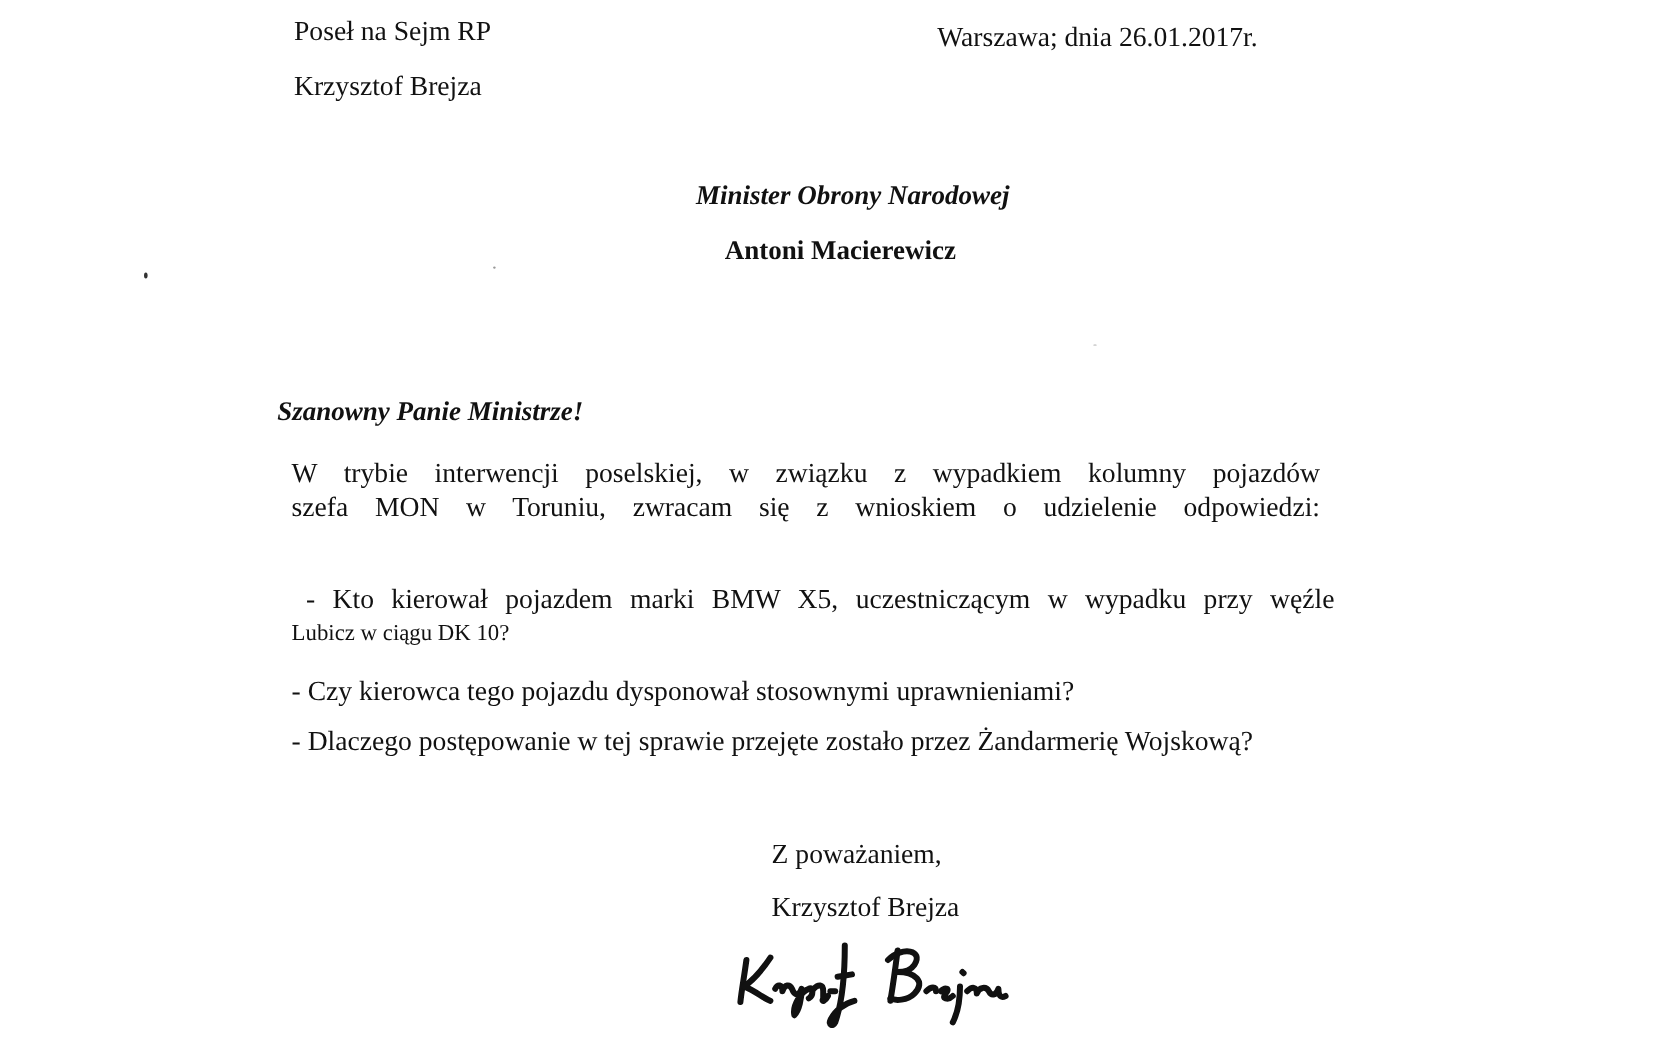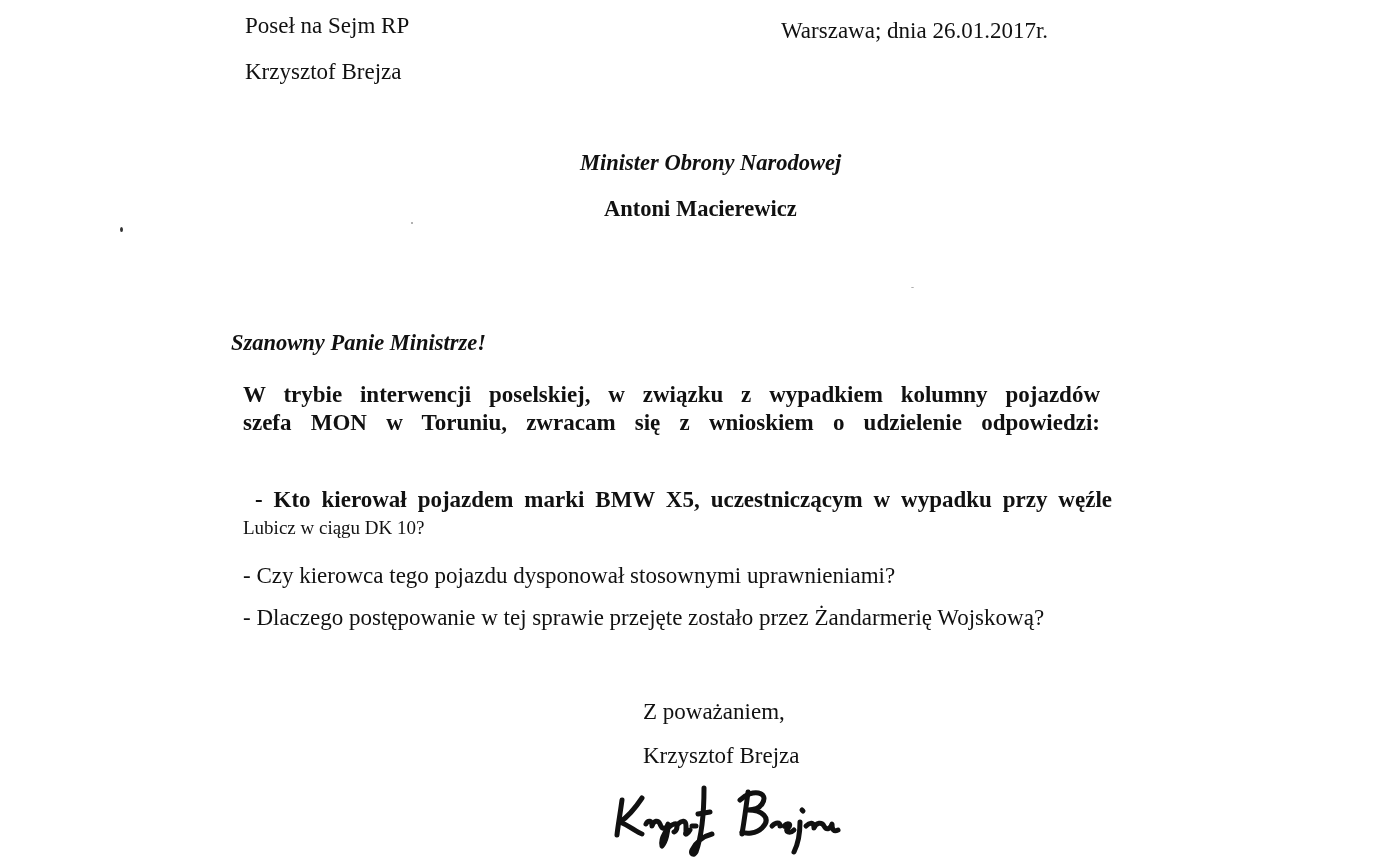--- a/index.html
+++ b/index.html
@@ -38,21 +38,20 @@
     .salutation { left: 231px; top: 329px; font-weight: bold; font-style: italic; font-size: 22.5px; }
 
     .para {
       position: absolute;
       left: 243px;
       width: 857px;
       font-size: 23px;
       line-height: 28px;
       text-align: justify;
       text-align-last: justify;
-      font-weight: bold;
     }
     .para-intro-1 { top: 381px; }
     .para-intro-2 { top: 409px; }
     .q1-line1 { top: 486px; margin-left: 12px; }
     .q1-line2 { position: absolute; left: 243px; top: 514px; font-size: 19px; line-height: 28px; white-space: nowrap; }
     .q2 { left: 243px; top: 562px; }
     .q3 { left: 243px; top: 604px; }
 
     .closing { left: 643px; top: 698px; text-align: right; }
     .signer { left: 643px; top: 742px; }

